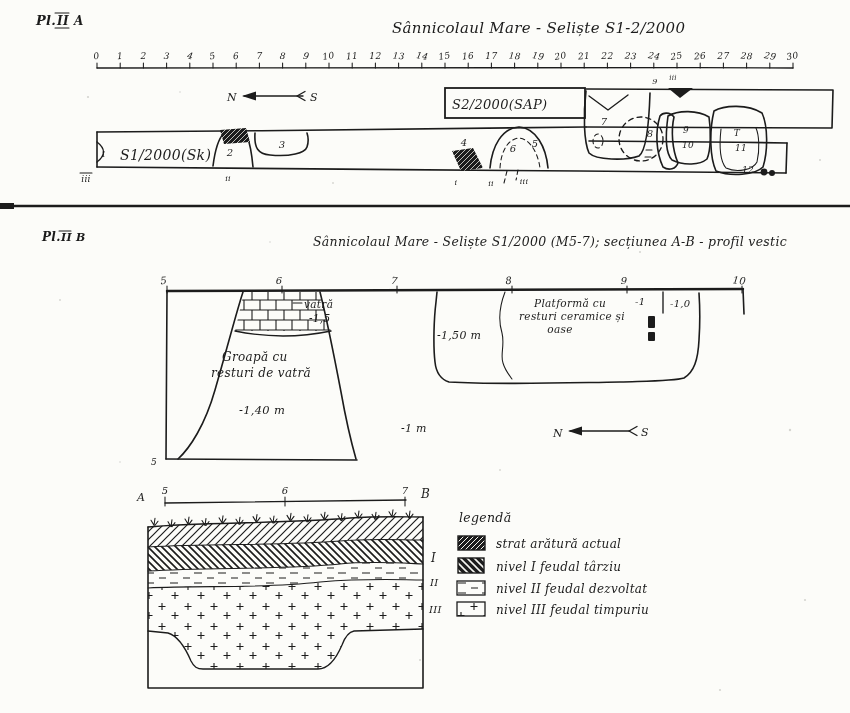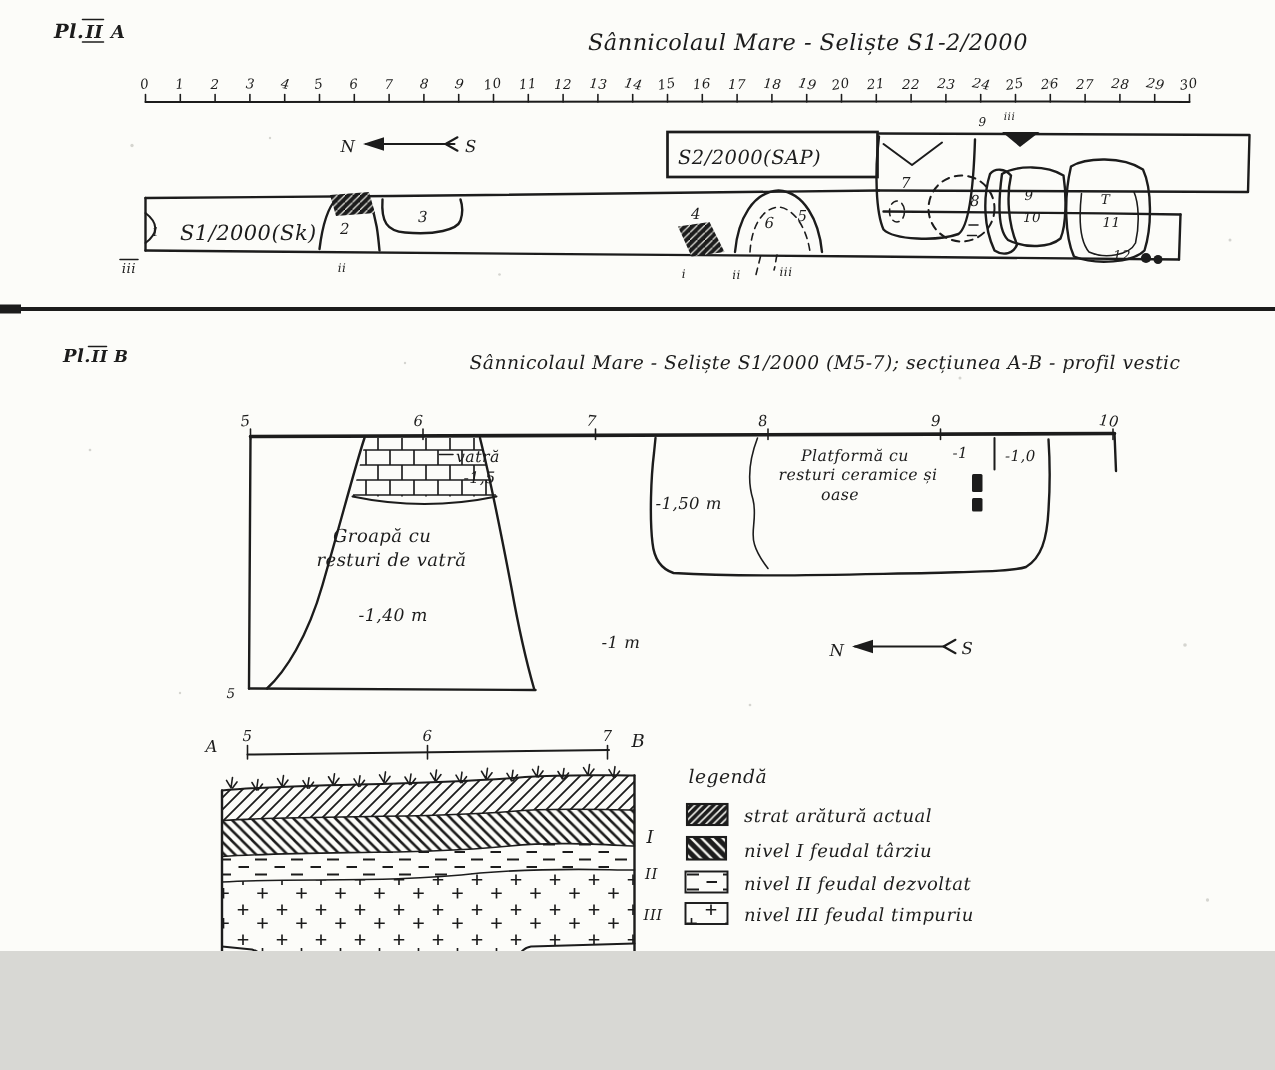--- a/index.html
+++ b/index.html
@@ -1,17 +1,17 @@
 <!DOCTYPE html>
 <html><head>
 <meta charset="utf-8">
 <style>
   html,body{margin:0;padding:0}
   body{background:#d8d8d4;font-family:"DejaVu Serif",serif}
-  .page{position:relative;width:850px;height:634px;background:#fcfcf9;overflow:hidden}
+  .page{position:relative;width:850px;height:713px;background:#fcfcf9;overflow:hidden}
   svg{display:block}
   .hw{font-family:"DejaVu Serif",serif;font-style:italic;fill:#1c1c1c;letter-spacing:.3px}
   .hwb{font-weight:bold}
   .ink{fill:none;stroke:#1c1c1c;stroke-width:1.6;stroke-linecap:round;stroke-linejoin:round}
   .thin{stroke-width:1.05}
   .med{stroke-width:1.35}
   .thick{stroke-width:2.4}
   .fillink{fill:#1c1c1c;stroke:none}
   .dash{stroke-dasharray:4.5,3.5}
 </style>

